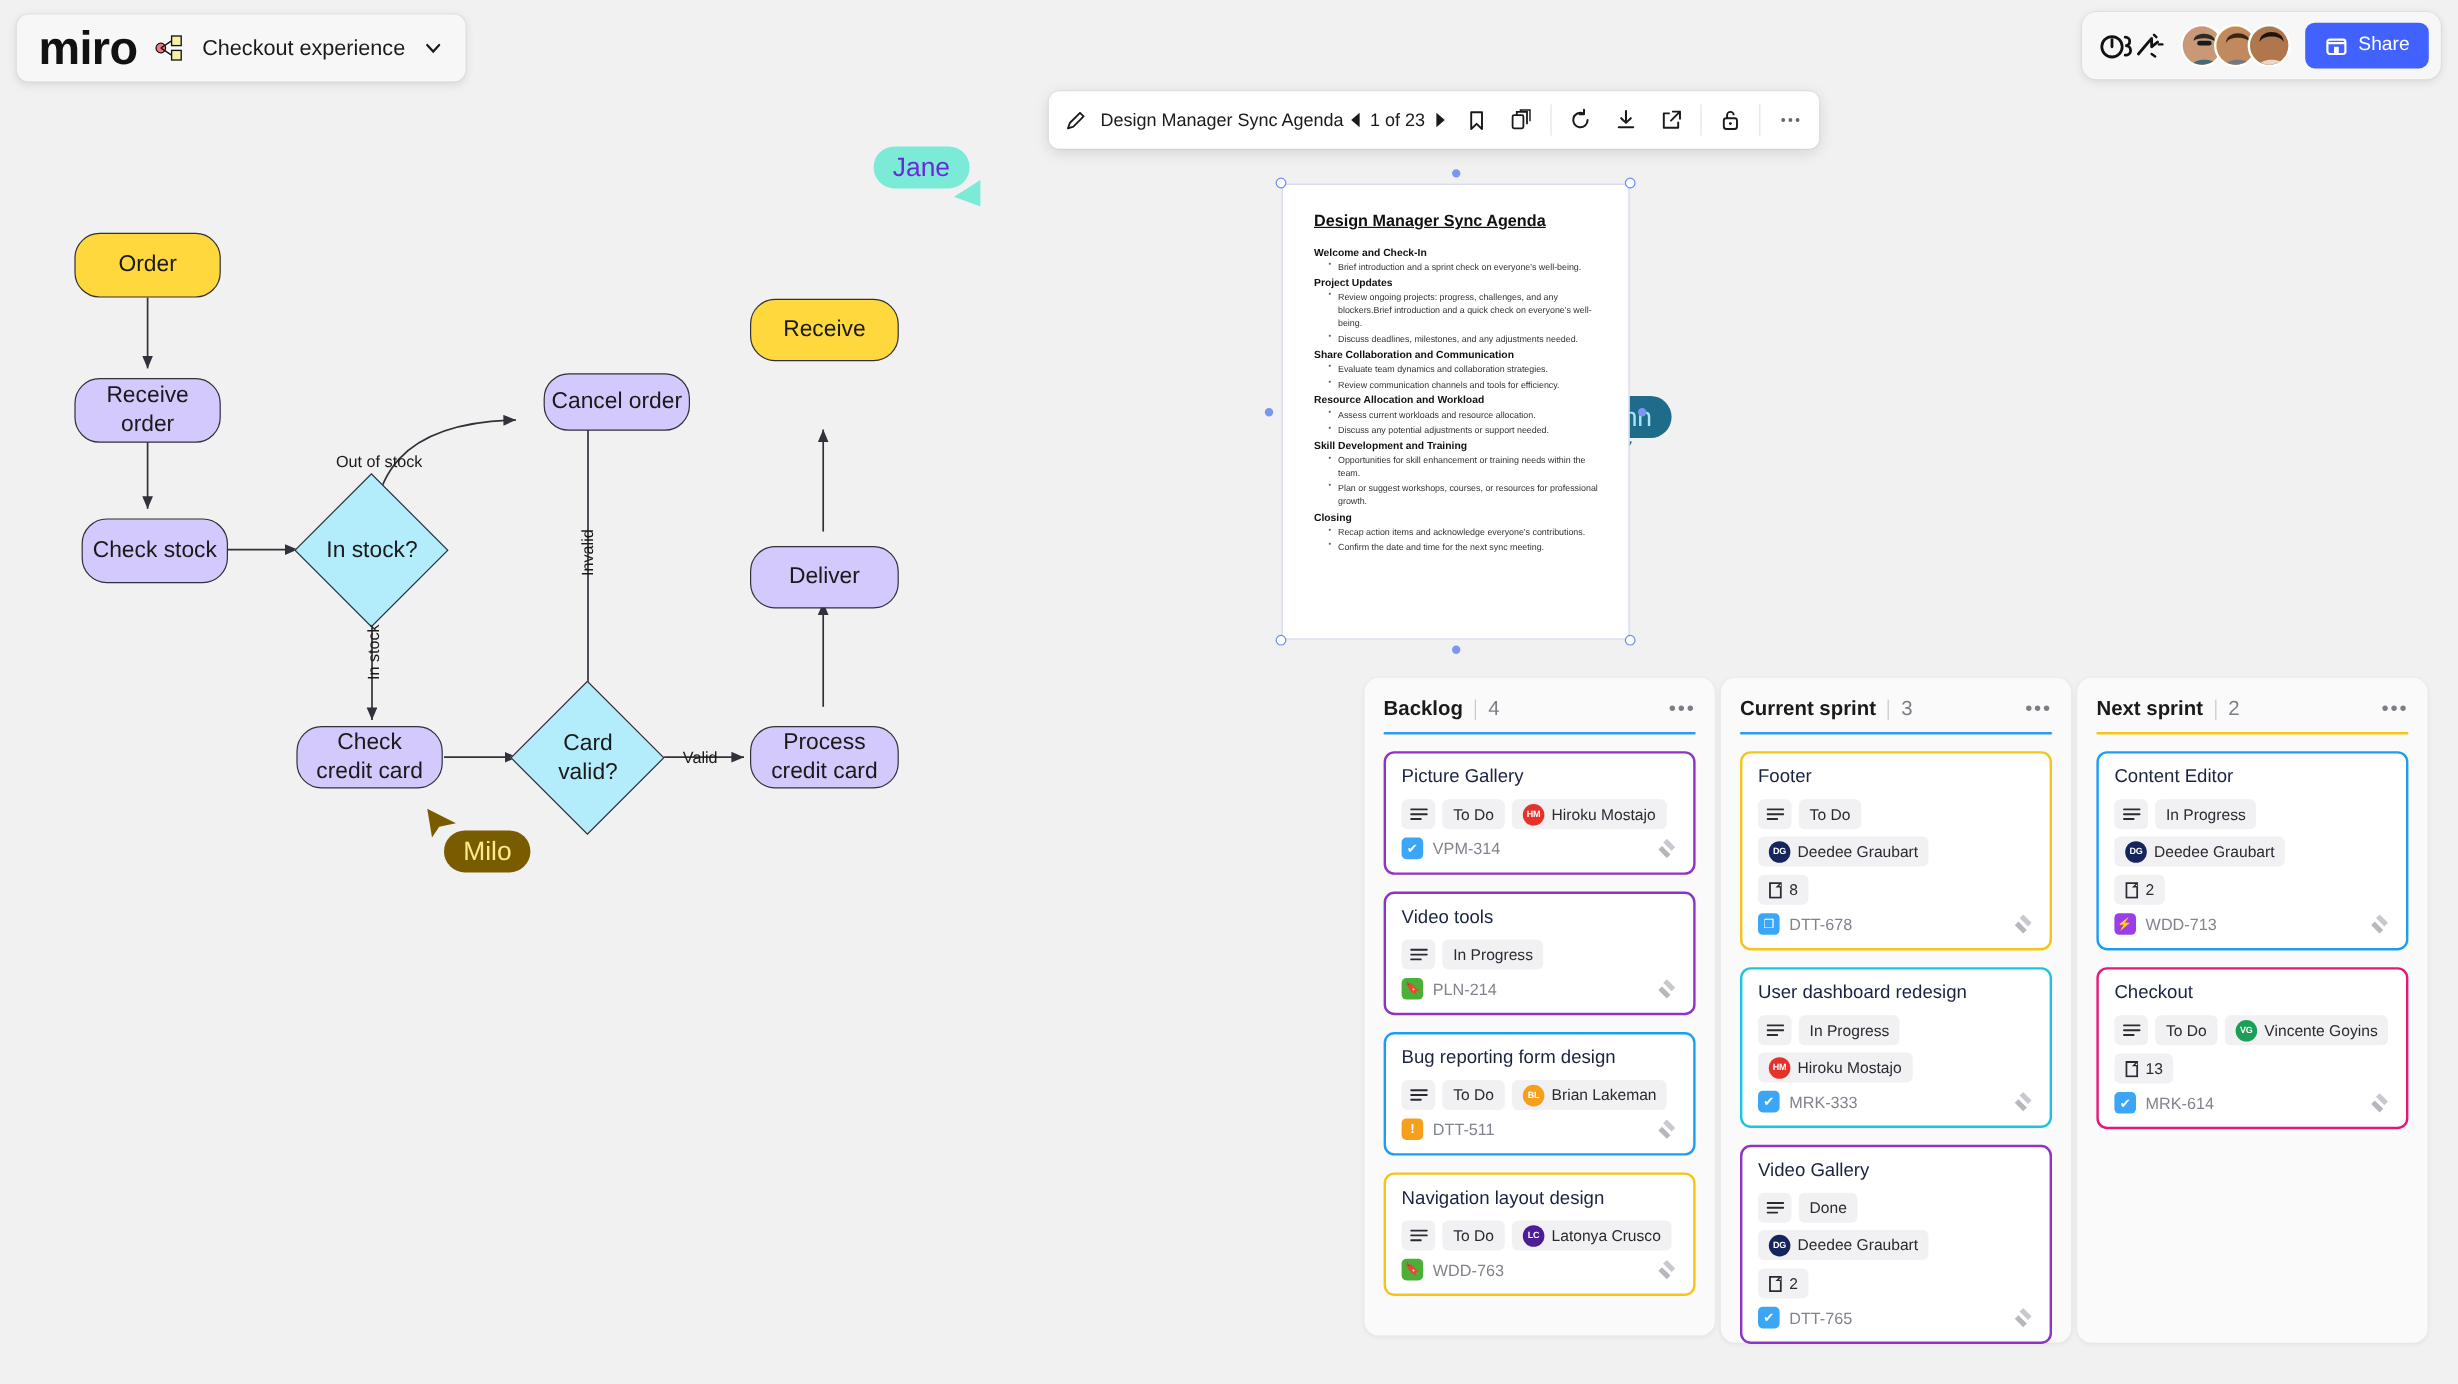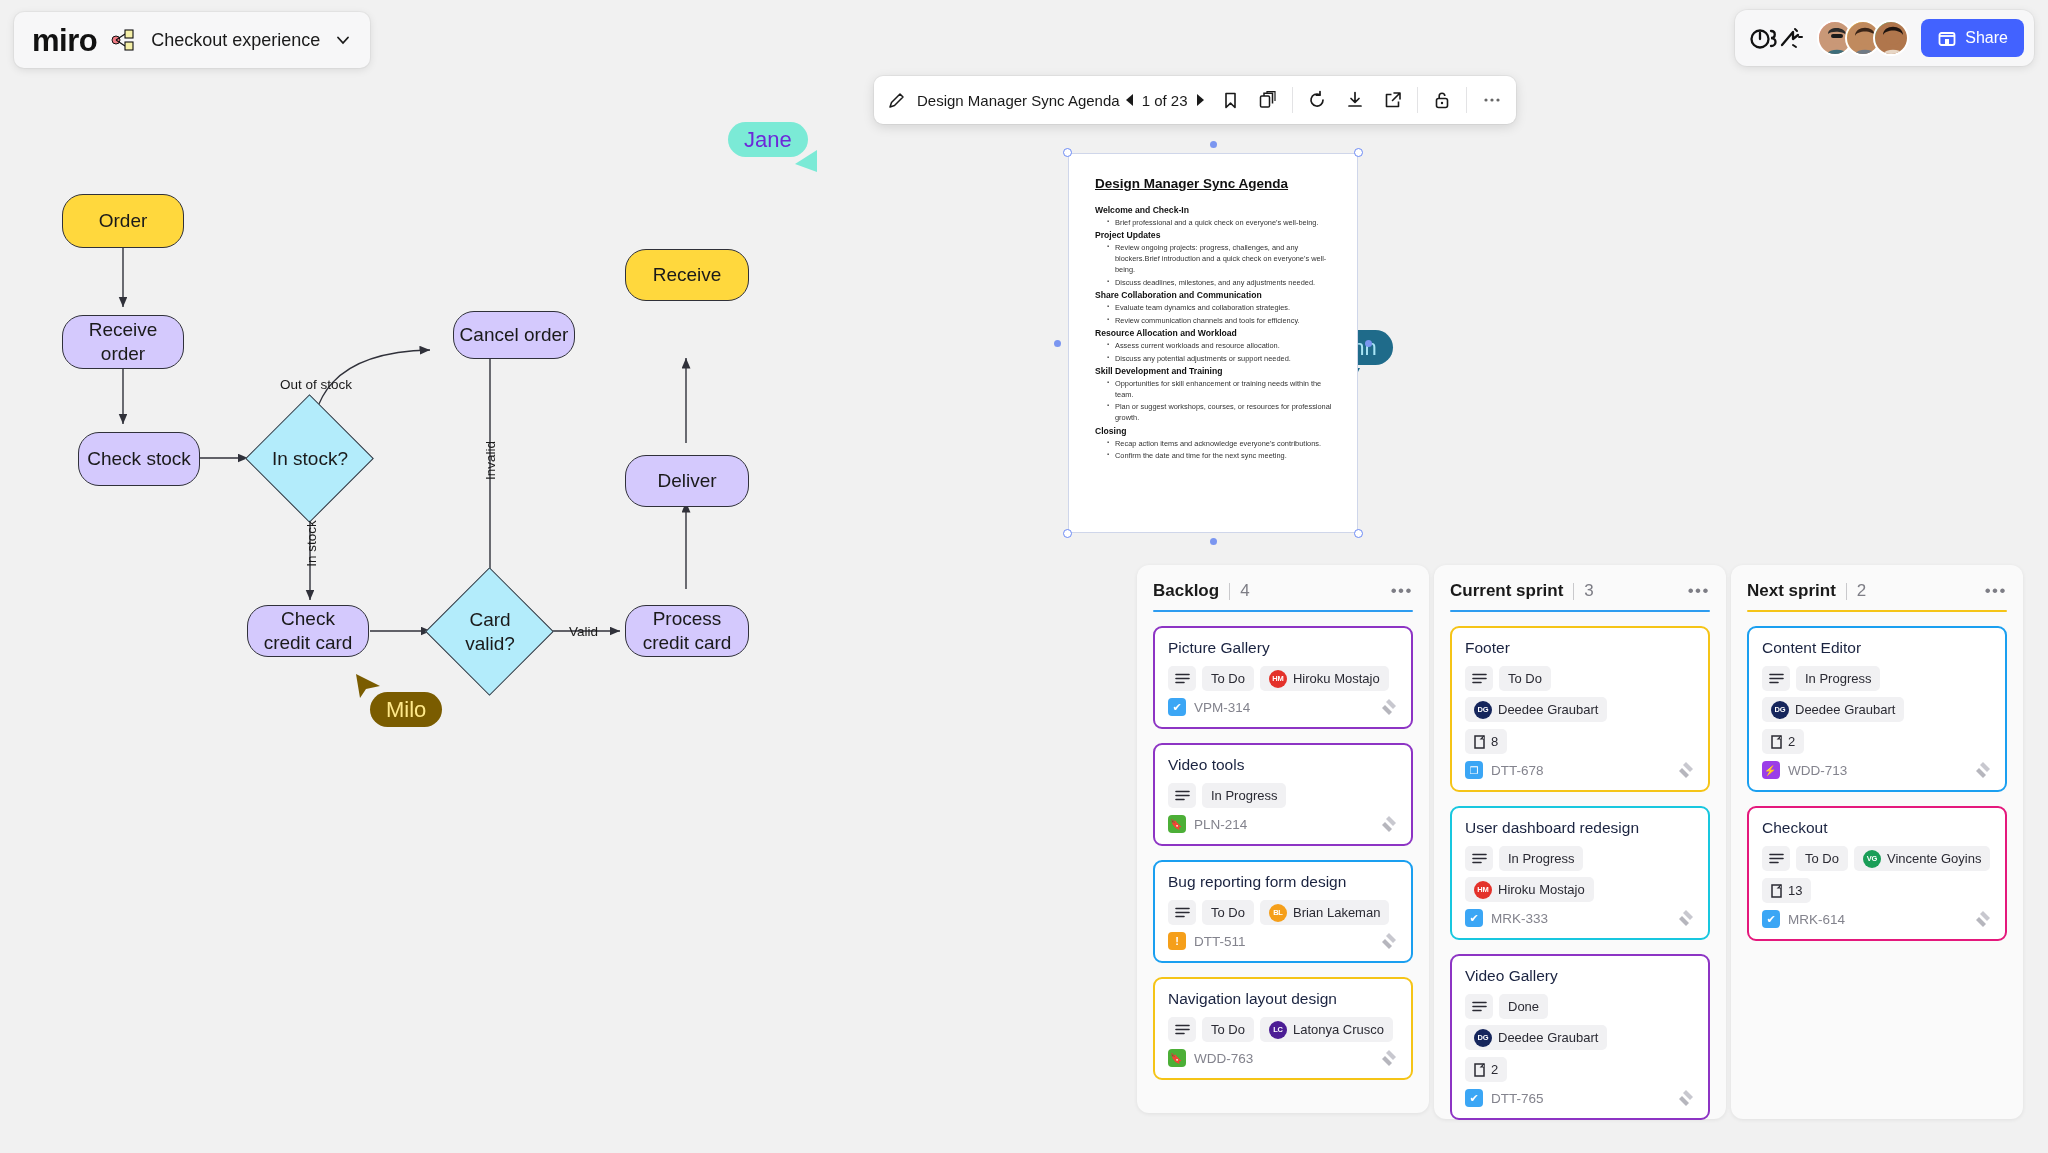--- a/index.html
+++ b/index.html
@@ -12,21 +12,21 @@
   #canvas { position: relative; width: 2048px; height: 1153px; background: #f1f1f1; }
 
   
   .topbar-left {
     position: absolute; left: 14px; top: 12px;
     height: 56px; background: #f7f7f8;
     border-radius: 10px; display: flex; align-items: center;
     padding: 0 18px; gap: 14px;
     box-shadow: 0 2px 8px rgba(0,0,0,.10), 0 0 0 1px rgba(0,0,0,.03);
   }
-  .miro-logo { font-size: 31px; font-weight: 700; letter-spacing: -0.5px; color: #111; line-height: 1; }
+  .miro-logo { font-size: 39px; font-weight: 700; letter-spacing: -0.5px; color: #111; line-height: 1; }
   .board-icon { width: 26px; height: 26px; }
   .board-title { font-size: 18px; color: #1a1a1a; white-space: nowrap; }
   .chev { width: 18px; height: 18px; }
 
   
   .topbar-right {
     position: absolute; right: 14px; top: 10px;
     height: 56px; background: #f7f7f8; border-radius: 12px;
     display: flex; align-items: center; padding: 0 10px 0 14px; gap: 12px;
     box-shadow: 0 2px 8px rgba(0,0,0,.10), 0 0 0 1px rgba(0,0,0,.03);
@@ -156,21 +156,21 @@
       <line x1="686" y1="343" x2="686" y2="258"></line>
     </g>
   </svg>
 
   <div class="fc-node fc-yellow" style="left:62px;top:194px;width:122px;height:54px;">
       <span>Order</span>
     </div>
   <div class="fc-node fc-purple" style="left:62px;top:315px;width:122px;height:54px;">
       <span>Receive order</span>
     </div>
-  <div class="fc-node fc-purple" style="left:78px;top:432px;width:122px;height:54px;">
+  <div class="fc-node fc-purple" style="left:68px;top:432px;width:122px;height:54px;">
       <span>Check stock</span>
     </div>
 
   <div class="fc-diamond" style="left:264px;top:413px;width:91px;height:91px;"></div>
   <div class="fc-dia-label" style="left:250px;top:443px;width:120px;height:32px;">
       <span>In stock?</span>
     </div>
 
   <div class="fc-node fc-purple" style="left:429px;top:311px;width:122px;height:48px;margin-left:24px;">
       <span>Cancel order</span>
@@ -336,21 +336,21 @@
     </div>
   </div>
 
   <div class="doc-frame">
     <div class="doc-page">
       <div class="doc-h1">Design Manager Sync Agenda</div>
       <div>
         <div>
           <div class="doc-h2">Welcome and Check-In</div>
           <ul class="doc-ul">
-            <li>Brief professional and a quick check on everyone's well-being.</li>
+            <li>Brief introduction and a sprint check on everyone's well-being.</li>
           </ul>
         </div>
         <div>
           <div class="doc-h2">Project Updates</div>
           <ul class="doc-ul">
             <li>Review ongoing projects: progress, challenges, and any blockers.Brief introduction and a quick check on everyone's well-being.</li>
             <li>Discuss deadlines, milestones, and any adjustments needed.</li>
           </ul>
         </div>
         <div>

